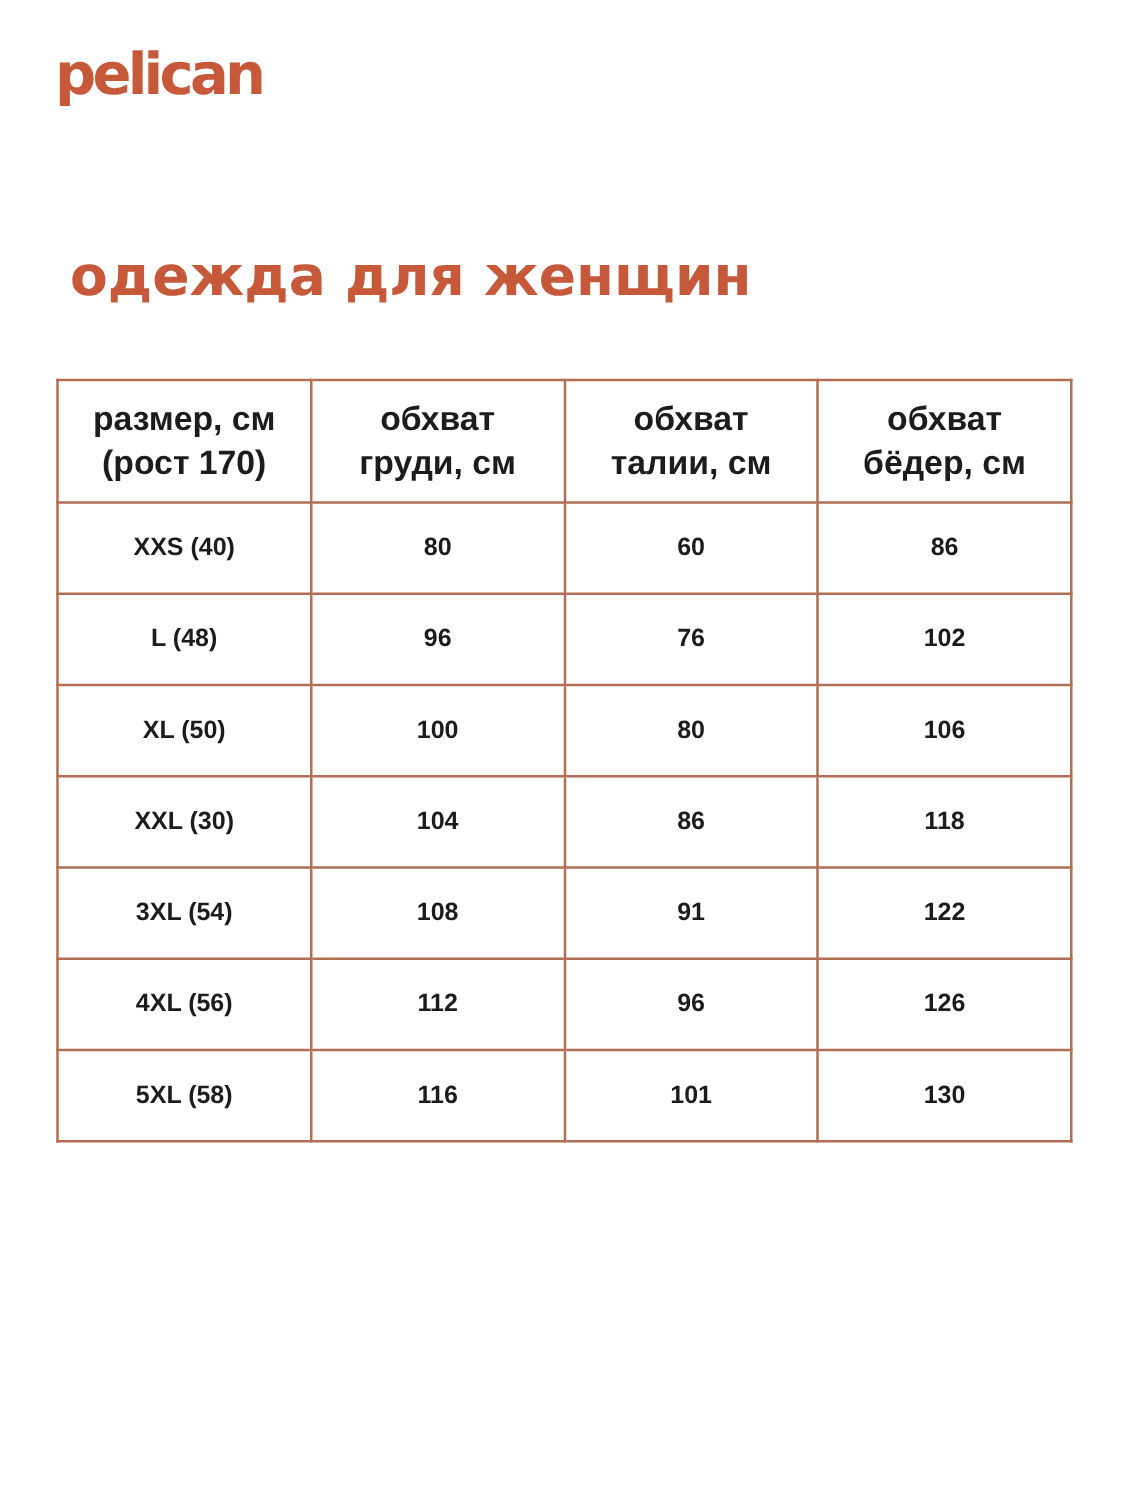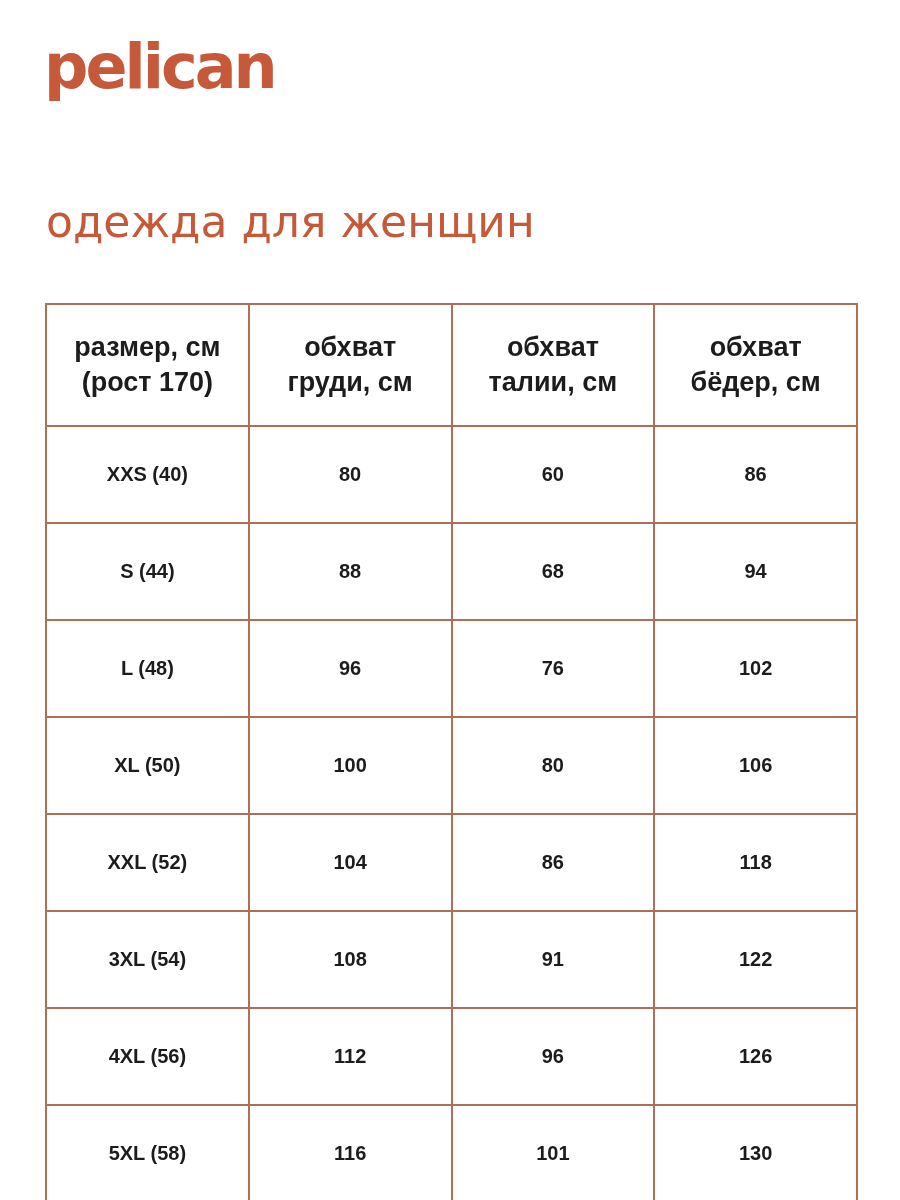--- a/index.html
+++ b/index.html
@@ -10,38 +10,38 @@
   html,body{margin:0;padding:0;}
   body{
     width:900px;height:1200px;position:relative;
     background:#ffffff;color:var(--ink);
     font-family:"Liberation Sans",sans-serif;
     overflow:hidden;
   }
   .logo{
     position:absolute;left:44px;top:36px;
     font-family:"DejaVu Sans",sans-serif;
-    font-size:62px;font-weight:bold;line-height:1;
+    font-size:46px;font-weight:bold;line-height:1;
     letter-spacing:-3px;color:var(--accent);
   }
   .heading{
-    position:absolute;left:46px;top:200px;margin:0;
+    position:absolute;left:56px;top:200px;margin:0;
     font-family:"DejaVu Sans",sans-serif;
-    font-size:44px;font-weight:normal;line-height:1;
+    font-size:44px;font-weight:bold;line-height:1;
     color:var(--accent);letter-spacing:0px;
   }
   .size-table{
     position:absolute;left:45px;top:303px;
     width:813px;border-collapse:collapse;table-layout:fixed;
   }
   .size-table th,.size-table td{
     border:2px solid var(--border);
     text-align:center;vertical-align:middle;
     font-weight:bold;color:var(--ink);
-    background:#ffffff;padding:12px;
+    background:#ffffff;padding:0;
   }
   .size-table th{
     height:96px;font-size:27px;line-height:1.3;
     white-space:pre-line;
   }
   .size-table td{
     height:71px;font-size:20px;
   }
 </style>
 </head>
@@ -65,39 +65,33 @@
       </tr>
   </thead>
   <tbody>
       <tr>
     <td>XXS (40)</td>
     <td>80</td>
     <td>60</td>
     <td>86</td>
   </tr>
       <tr>
-    <td>S (44)</td>
-    <td>88</td>
-    <td>68</td>
-    <td>94</td>
-  </tr>
-      <tr>
     <td>L (48)</td>
     <td>96</td>
     <td>76</td>
     <td>102</td>
   </tr>
       <tr>
     <td>XL (50)</td>
     <td>100</td>
     <td>80</td>
     <td>106</td>
   </tr>
       <tr>
-    <td>XXL (52)</td>
+    <td>XXL (30)</td>
     <td>104</td>
     <td>86</td>
     <td>118</td>
   </tr>
       <tr>
     <td>3XL (54)</td>
     <td>108</td>
     <td>91</td>
     <td>122</td>
   </tr>

